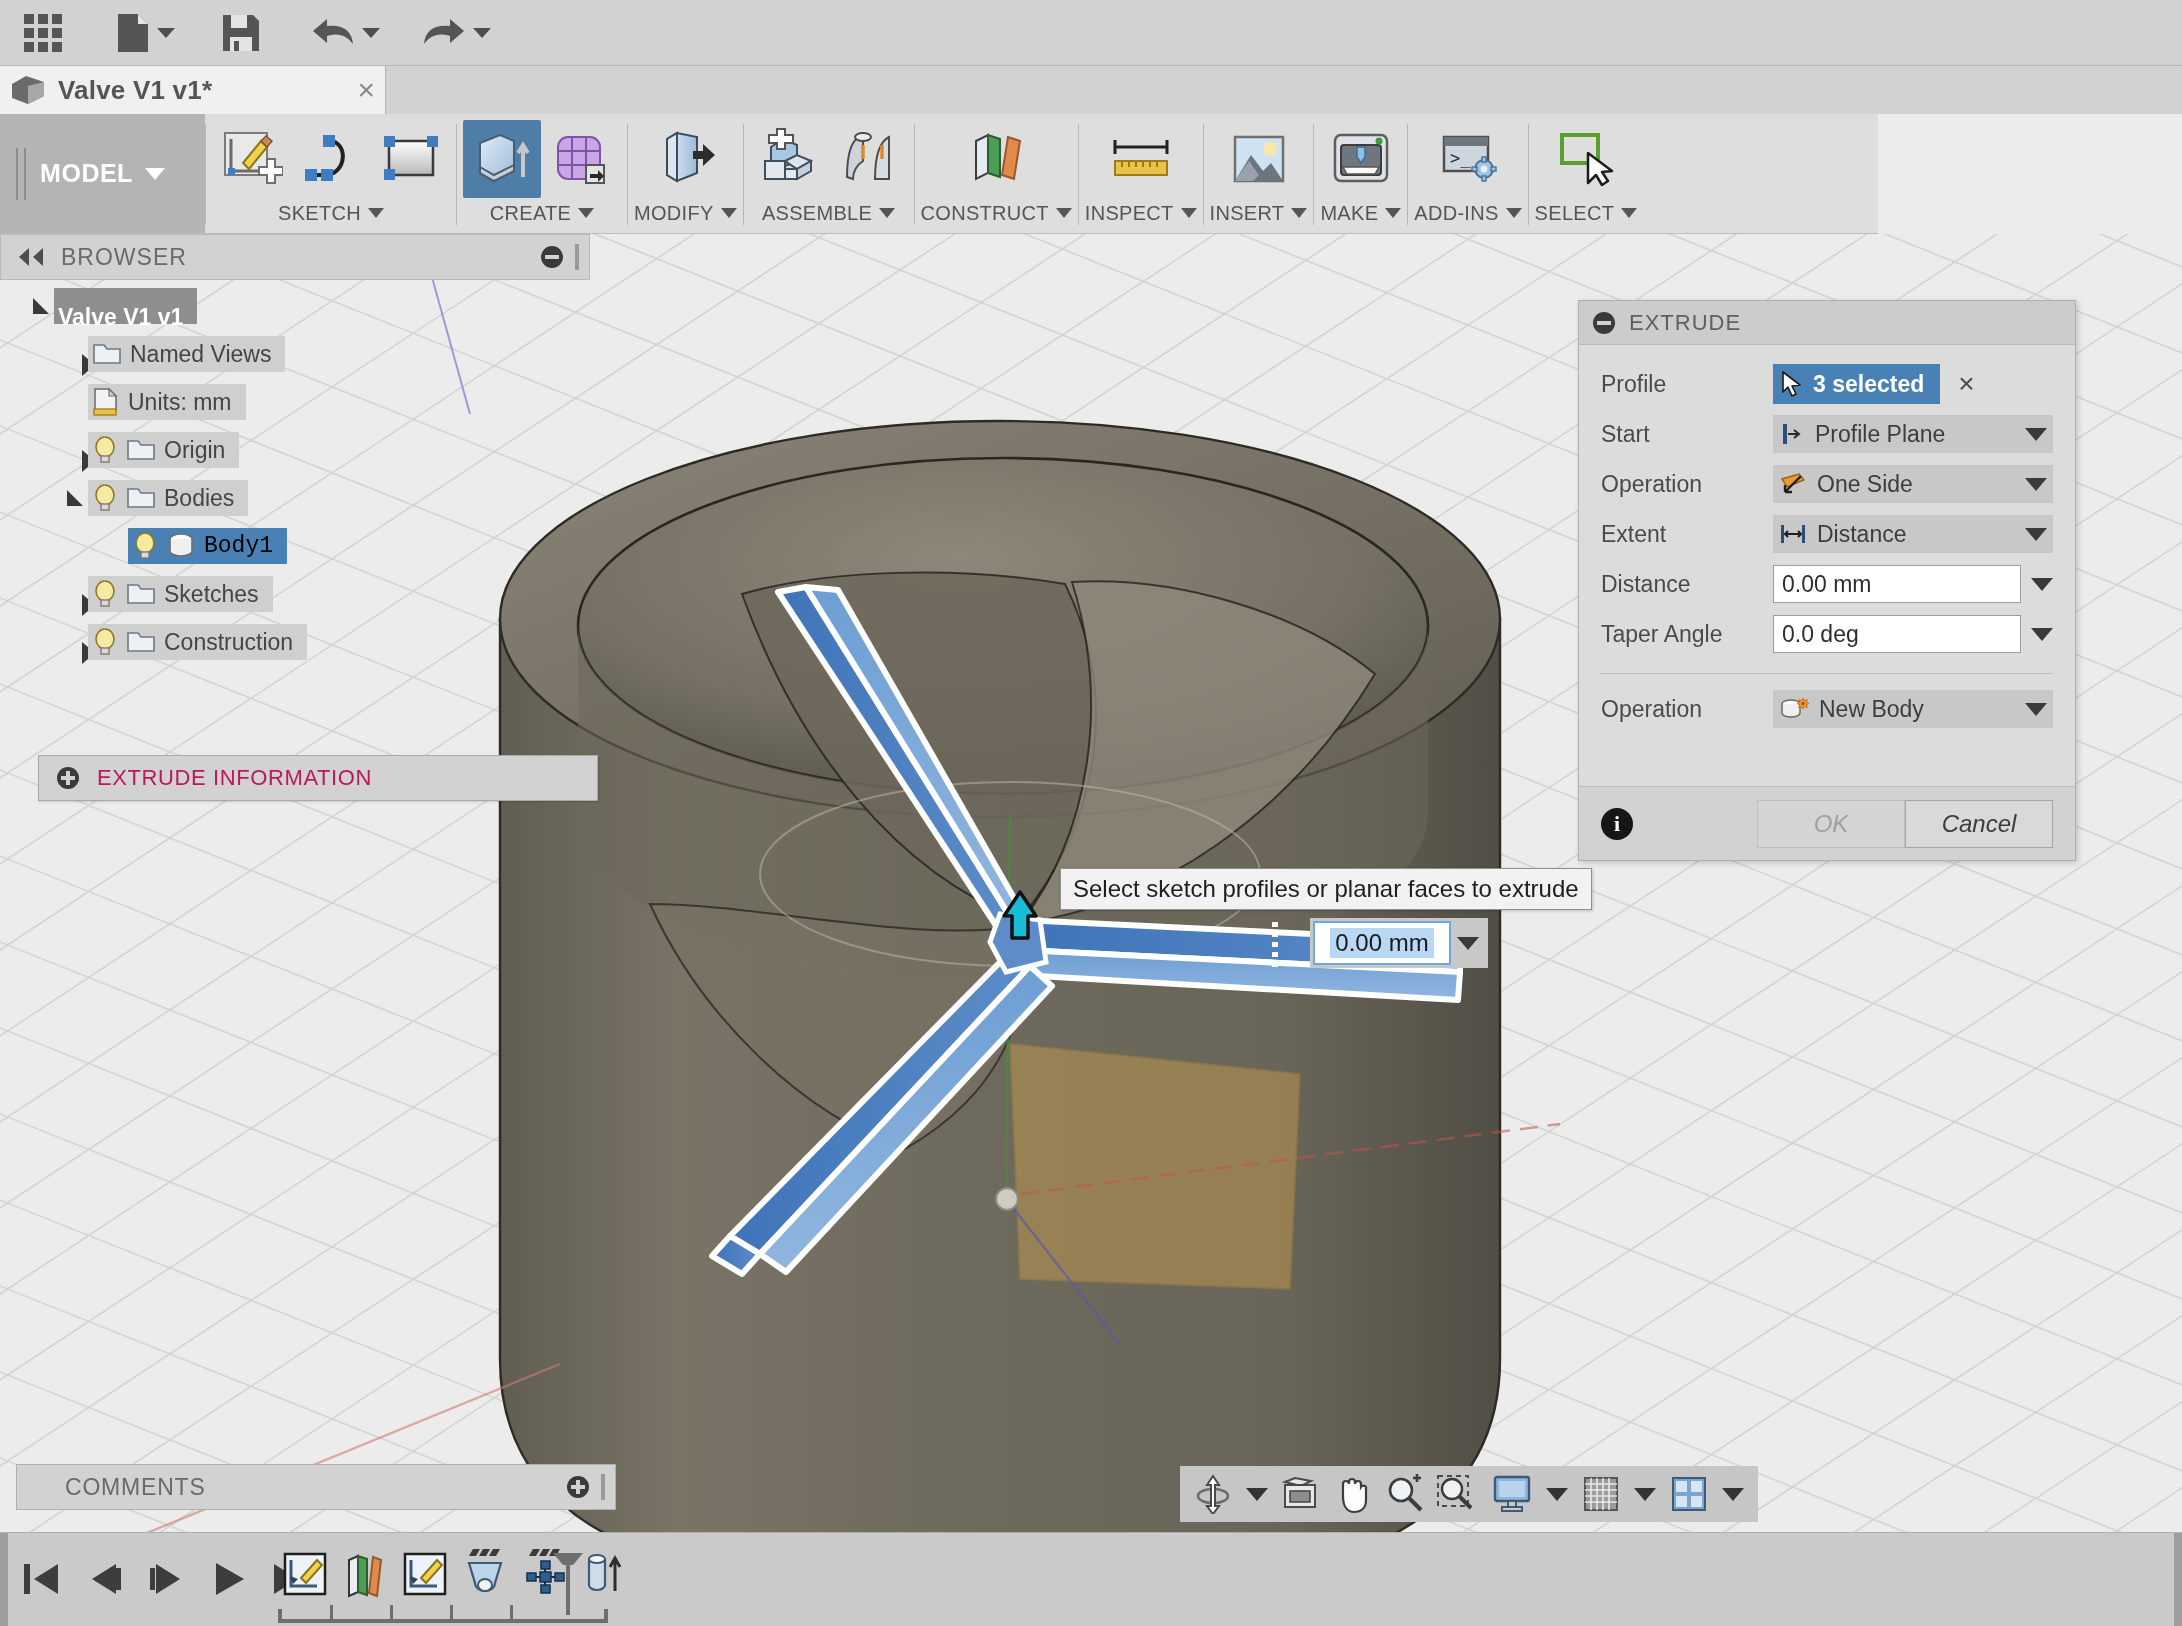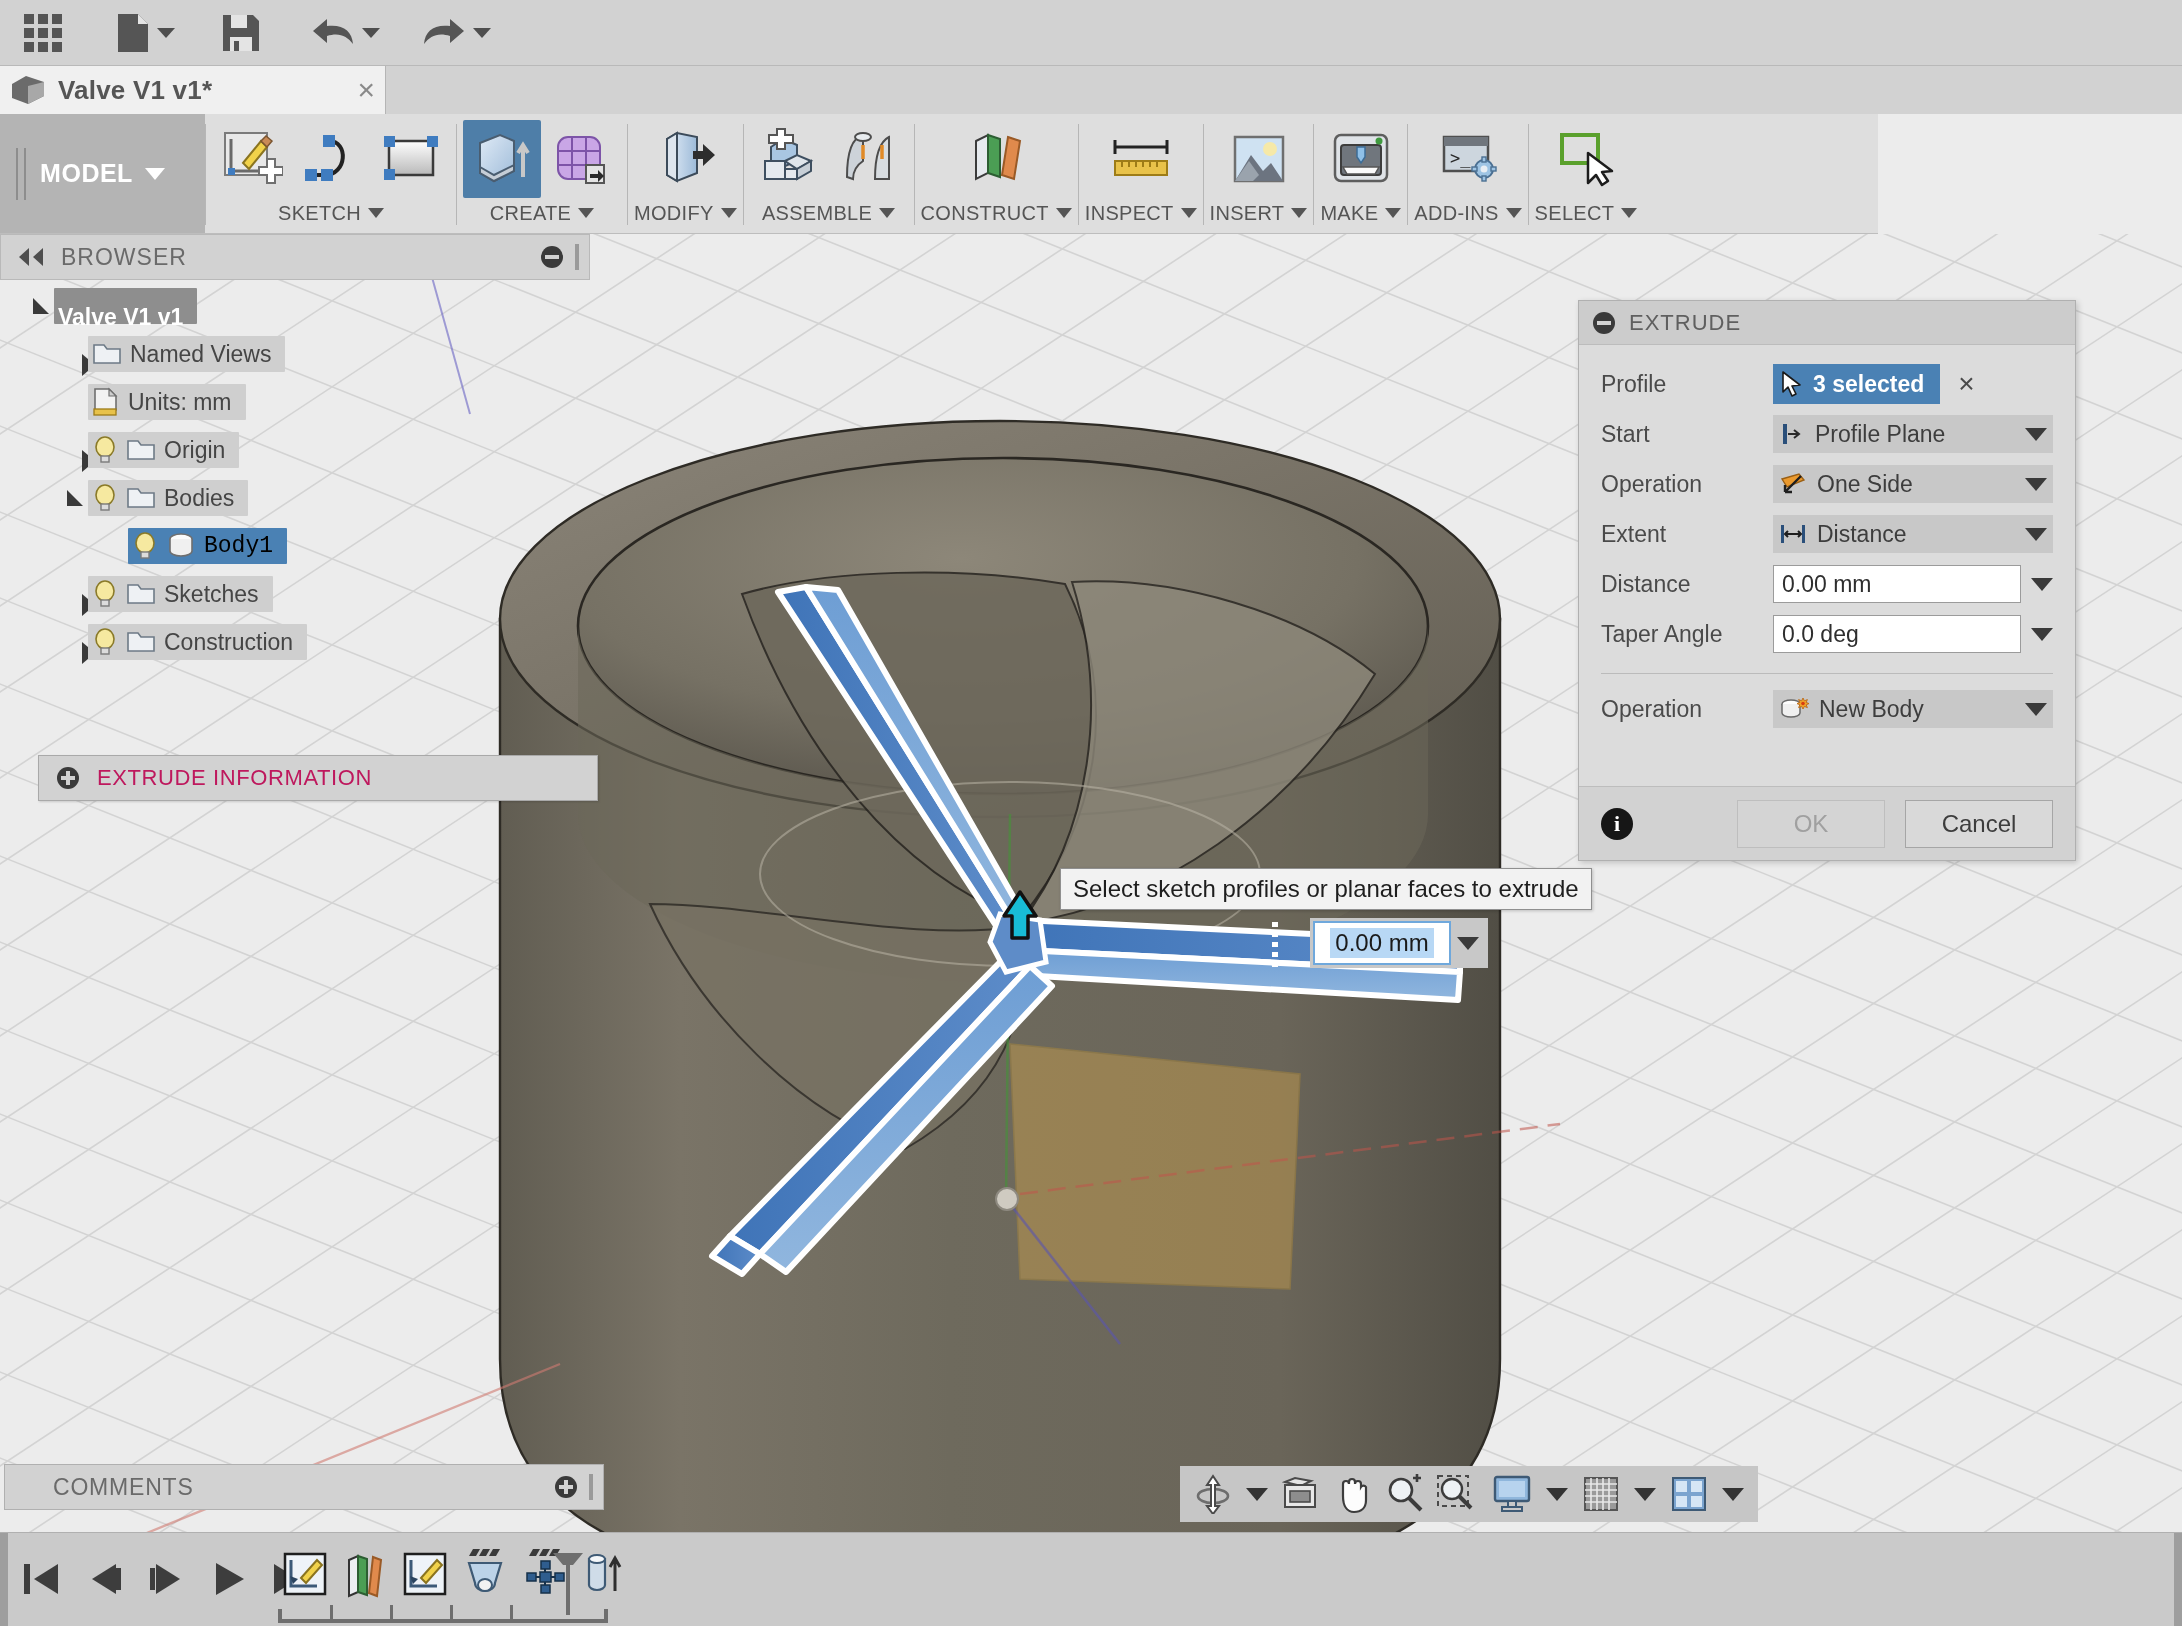--- a/index.html
+++ b/index.html
@@ -123,41 +123,41 @@
   .fdn { margin-left:10px; width:0;height:0;border-left:11px solid transparent;border-right:11px solid transparent;border-top:13px solid #3a3a3a;}
   .selchip { background:#4a81b4; height:40px; display:flex; align-items:center; gap:10px; padding:0 16px 0 8px;}
   .selchip .sval { color:#fff; font-size:23px; font-weight:bold;}
   .xbtn { font-size:28px; color:#4a4a4a; margin-left:18px; font-weight:300; }
   .ext-sep { height:1px; background:#bbbbbb; margin:14px 0 10px 0;}
   #ext-footer { height:74px; background:#d2d2d2; border-top:1px solid #bdbdbd; display:flex; align-items:center; padding:0 22px; }
   .infodot { width:32px;height:32px;border-radius:50%;background:#161616;color:#fff;display:flex;align-items:center;justify-content:center;font-size:22px;font-weight:bold;font-family:"Liberation Serif",serif;}
   .btn { height:48px; min-width:148px; display:flex;align-items:center;justify-content:center;
     background:#d9d9d9; border:1px solid #a6a6a6; font-size:24px; color:#3d3d3d; }
   .btn.disabled { color:#a0a0a0; background:#d4d4d4; border-color:#bebebe; }
-  #ext-footer .btns { margin-left:auto; display:flex; gap:20px;}
+  #ext-footer .btns { margin-left:auto; display:flex; gap:0;font-style:italic;}
 
   
   #tooltip {
     position:absolute; left:1060px; top:868px; height:42px;
     background:#f2f2f2; border:1px solid #8f8f8f; display:flex;align-items:center;
     padding:0 12px; font-size:24px; color:#1e1e1e; white-space:nowrap;
     box-shadow:1px 1px 3px rgba(0,0,0,.2);
   }
   #canvasinput { position:absolute; left:1310px; top:918px; width:178px; height:50px;
      background:#c8c8c8; display:flex; align-items:center; padding:3px;}
   #canvasinput .inner { flex:1; height:44px; background:#fff; border:2px solid #6fa8dc;
      display:flex; align-items:center; justify-content:center;}
   #canvasinput .val { background:#b8d8f5; color:#1a1a1a; font-size:24px; padding:1px 5px; }
   #canvasinput .dn { width:0;height:0;border-left:11px solid transparent;border-right:11px solid transparent;border-top:13px solid #3a3a3a; margin:0 6px;}
   #inputdots { position:absolute; left:1272px; top:922px; width:6px; height:46px;
      background:repeating-linear-gradient(to bottom,#ffffff 0 5px, transparent 5px 10px);}
 
   
   #comments {
-    position:absolute; left:4px; top:1464px; width:600px; height:46px;
+    position:absolute; left:16px; top:1464px; width:600px; height:46px;
     background:#d2d2d2; border:1px solid #b0b0b0; display:flex; align-items:center;
   }
   #comments .c-title { font-size:23px; color:#6a6a6a; margin-left:48px; letter-spacing:0.8px;}
 
   #navbar {
     position:absolute; left:1180px; top:1466px; height:56px;
     background:#c6c6c6; display:flex; align-items:center; padding:0 10px; gap:6px;
   }
   #dispbar {
     position:absolute; left:1480px; top:1466px; height:56px;

